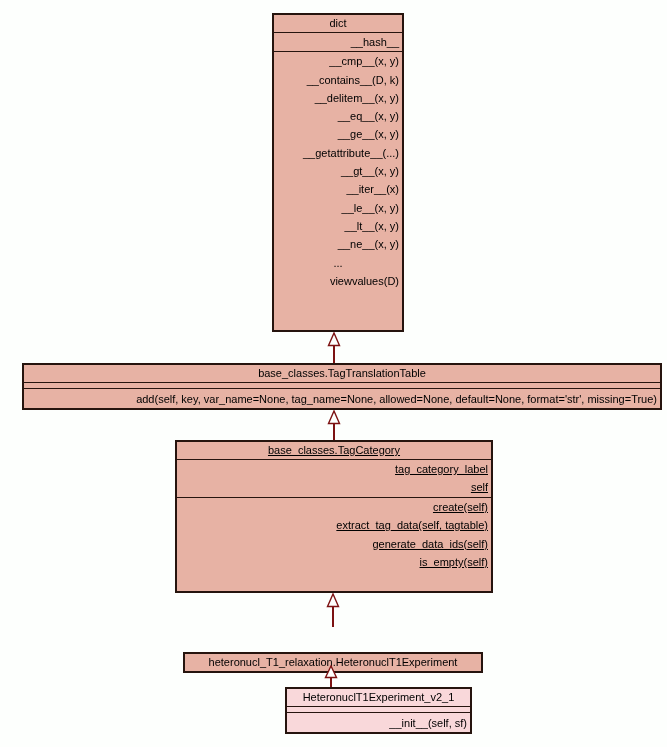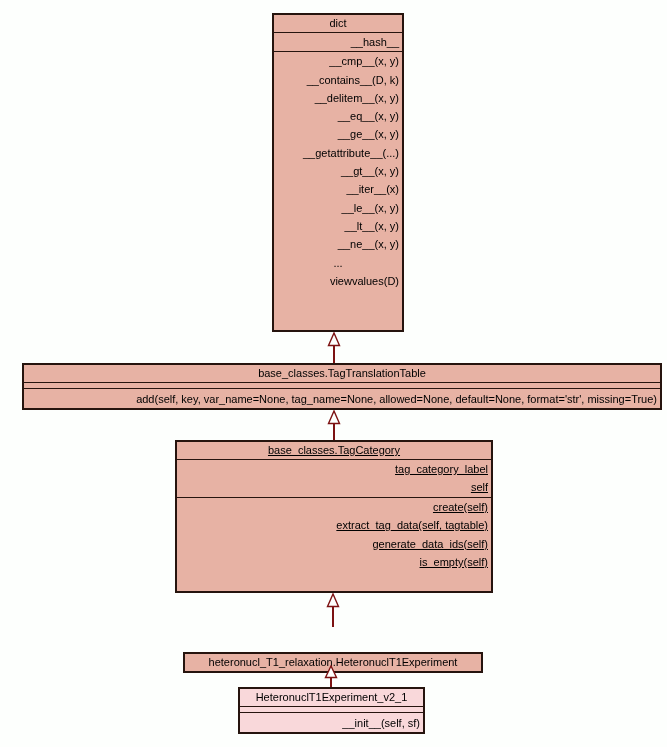--- a/index.html
+++ b/index.html
@@ -15,21 +15,21 @@
     background:var(--bg);
     font-family:"Liberation Sans","DejaVu Sans",sans-serif;
     font-size:11px;color:#000;overflow:hidden;
   }
   .uml-box{
     position:absolute;box-sizing:border-box;
     background:var(--fill);
     border:2px solid var(--border);
     overflow:hidden;
   }
-  .uml-box.highlight{background:var(--fill-hl);}
+  .uml-box.highlight{background:var(--fill-hl);margin-left:47px;}
   .uml-title{
     height:17px;line-height:17px;text-align:center;
     border-bottom:1px solid var(--border);
     white-space:nowrap;overflow:hidden;
   }
   .uml-section + .uml-section{border-top:1px solid var(--border);}
   .uml-section:empty{height:var(--empty-h,6px);}
   .uml-row{
     height:var(--row-h,19px);line-height:var(--row-h,19px);
     padding:0 3px;white-space:nowrap;overflow:hidden;

